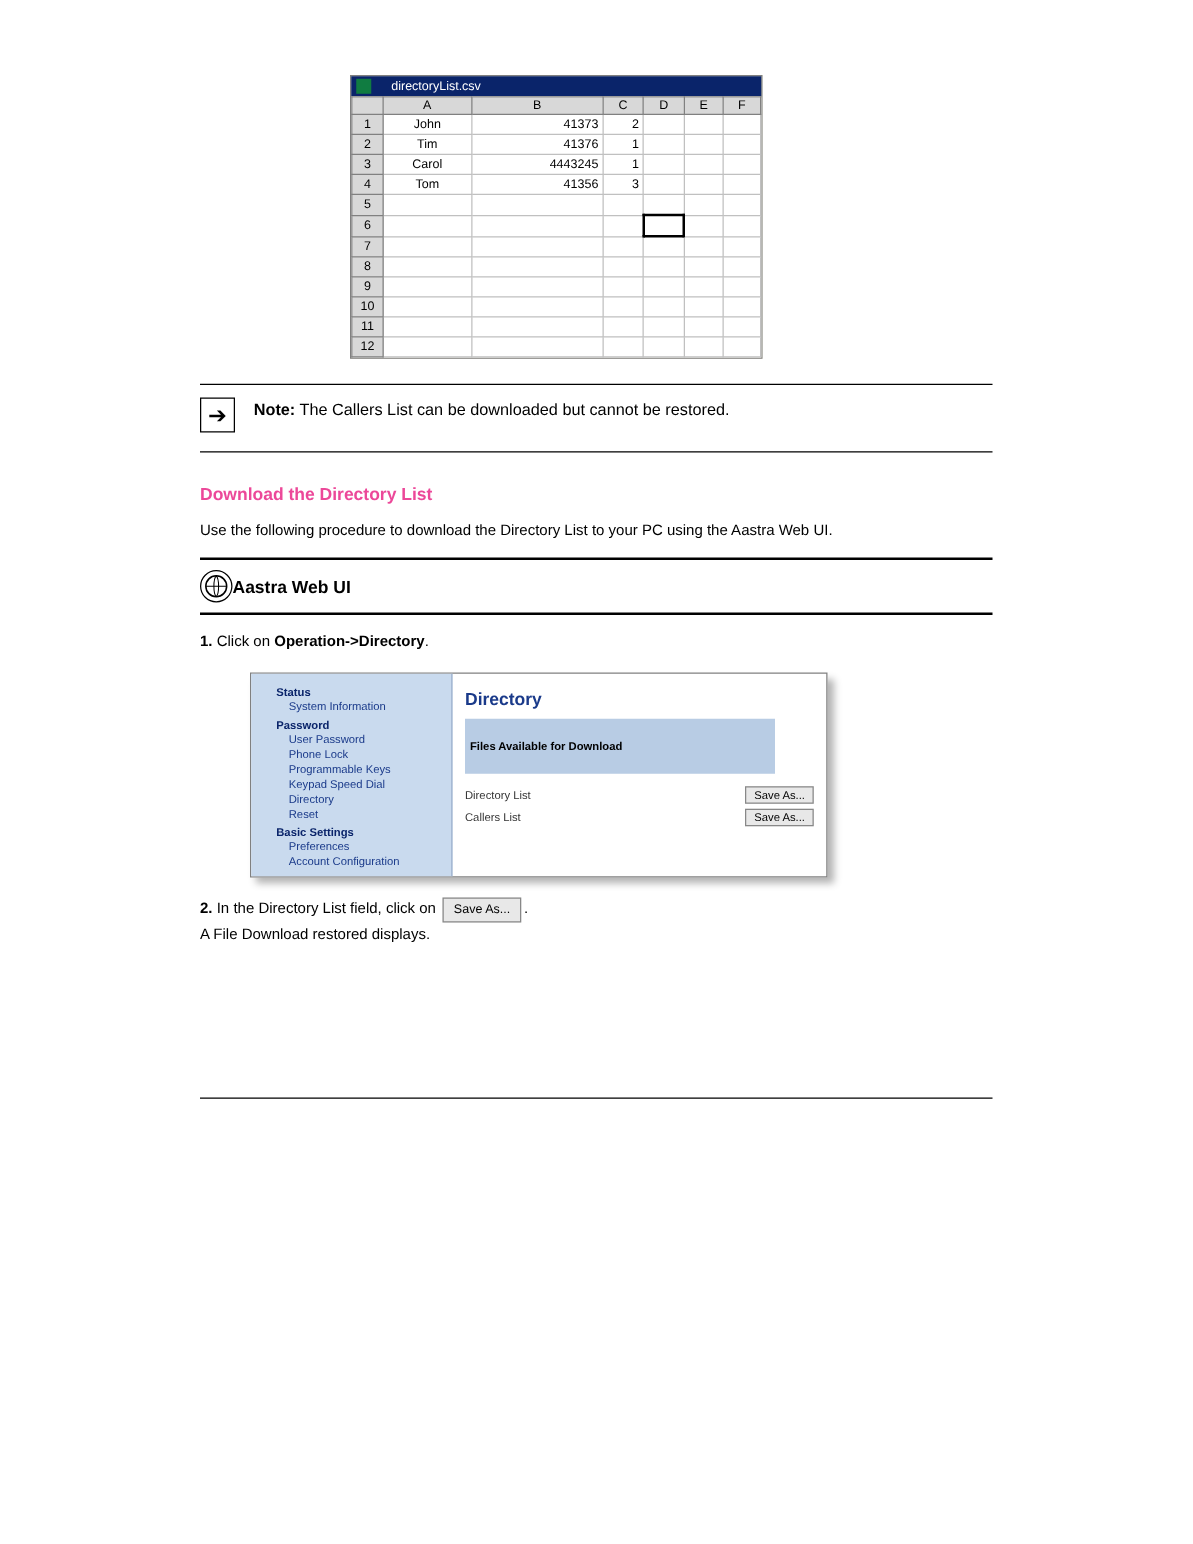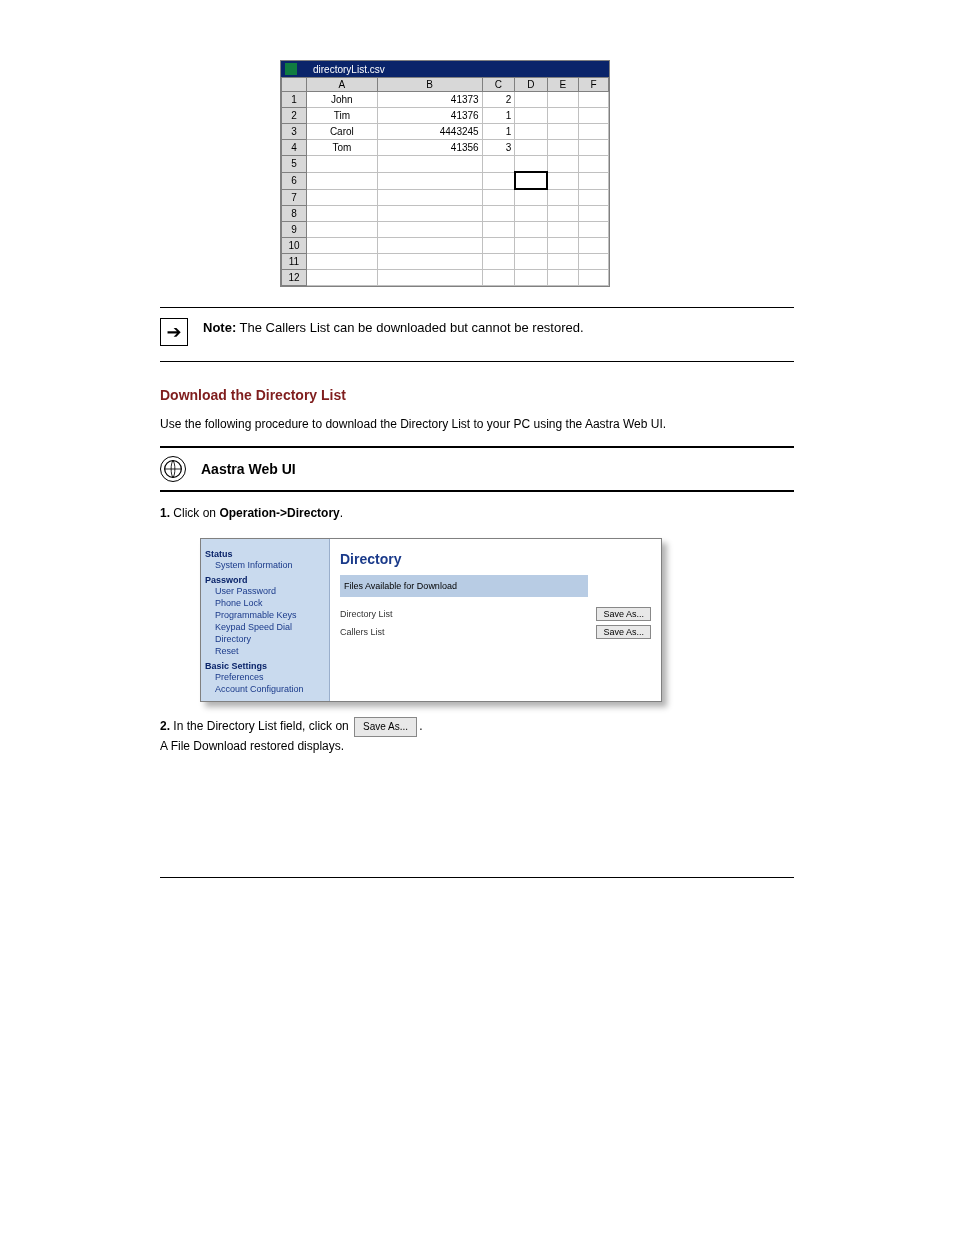--- a/index.html
+++ b/index.html
@@ -83,27 +83,26 @@
     flex-shrink: 0;
   }
   .note-text {
     font-size: 13px;
     line-height: 1.5;
   }
   .note-text b { font-weight: bold; }
   .section-heading {
     font-weight: bold;
     font-size: 14px;
-    color: #7f1d1d;
+    color: #ec4899;
     margin: 25px 0 10px 0;
   }
   .ui-row {
     display: flex;
     align-items: center;
-    gap: 15px;
     margin: 10px 0;
     border-top: 2px solid #000;
     border-bottom: 2px solid #000;
     padding: 8px 0;
   }
   .globe-icon {
     width: 24px;
     height: 24px;
     border: 1.5px solid #000;
     border-radius: 50%;
@@ -129,21 +128,21 @@
     border: 1px solid #808080;
     width: 460px;
     position: relative;
     display: flex;
     box-shadow: 5px 5px 6px rgba(0,0,0,0.3);
     background: white;
   }
   .webui-sidebar {
     width: 120px;
     background: #c9daee;
-    padding: 6px 4px;
+    padding: 6px 20px;
     font-size: 9px;
     border-right: 1px solid #9aafcc;
   }
   .webui-sidebar .menu-group {
     font-weight: bold;
     color: #0a246a;
     margin-top: 4px;
   }
   .webui-sidebar .menu-item {
     color: #1a3a8a;
@@ -155,22 +154,22 @@
   }
   .webui-title {
     font-weight: bold;
     font-size: 14px;
     color: #1a3a8a;
     margin-bottom: 8px;
   }
   .webui-subheader {
     background: #b8cce4;
     font-size: 9px;
-    font-weight: normal;
-    padding: 6px 4px;
+    font-weight: bold;
+    padding: 17px 4px;
     margin-bottom: 8px;
     width: 240px;
   }
   .webui-filerow {
     display: flex;
     justify-content: space-between;
     align-items: center;
     font-size: 9px;
     padding: 2px 0;
     gap: 16px;

